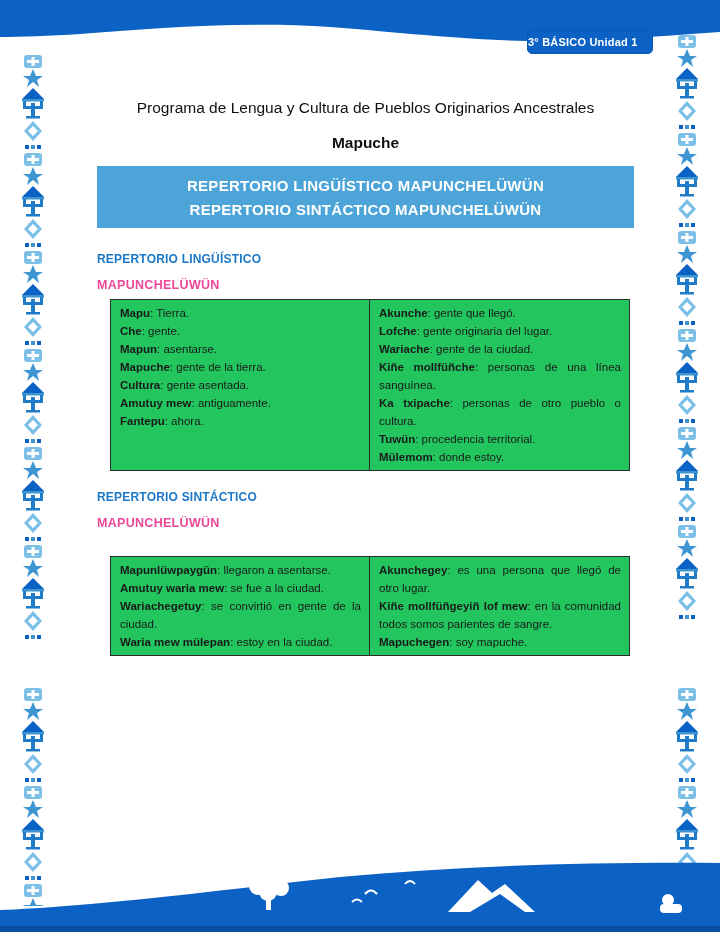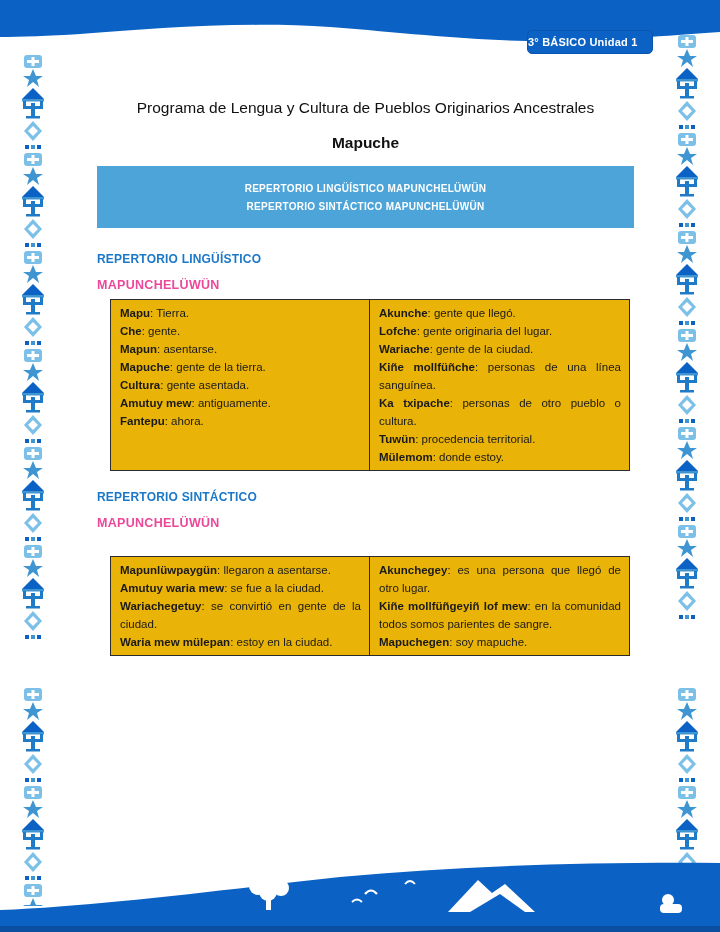--- a/index.html
+++ b/index.html
@@ -26,30 +26,30 @@
   .orn-right-b{left:672px;top:688px;height:180px;}
   
   .content{position:absolute;left:97px;top:0;width:537px;}
   .title1{position:absolute;top:99px;left:0;width:537px;text-align:center;
     font-size:15.5px;font-weight:normal;color:#111;}
   .title2{position:absolute;top:134px;left:0;width:537px;text-align:center;
     font-size:15.5px;font-weight:bold;color:#111;}
   .title-box{
     position:absolute;top:166px;left:0;width:537px;height:62px;
     background:#4da4d9;color:#ffffff;text-align:center;
-    font-weight:bold;font-size:10px;letter-spacing:.3px;
+    font-weight:bold;font-size:15px;letter-spacing:.3px;
     display:flex;flex-direction:column;justify-content:center;gap:7px;
   }
   .sec-heading{position:absolute;left:0;font-size:12px;font-weight:bold;color:#1b78c8;letter-spacing:.2px;}
   .sec-sub{position:absolute;left:0;font-size:12.5px;font-weight:bold;color:#ec4899;letter-spacing:.3px;}
   .h1a{top:252px;} .s1a{top:278px;}
   .h2a{top:490px;} .s2a{top:516px;}
   .vtable{
     position:absolute;left:13px;width:518px;
-    border:1px solid #2b2b2b;display:flex;background:#eab308;
+    border:1px solid #2b2b2b;display:flex;background:#22c55e;
   }
   .t1{top:299px;min-height:165px;}
   .t2{top:556px;min-height:97px;}
   .cell{
     width:50%;padding:4px 8px 4px 9px;box-sizing:border-box;
     font-size:11.5px;line-height:18px;text-align:justify;
   }
   .cell-left{border-right:1px solid #2b2b2b;}
   .entry b{font-weight:bold;}
   

